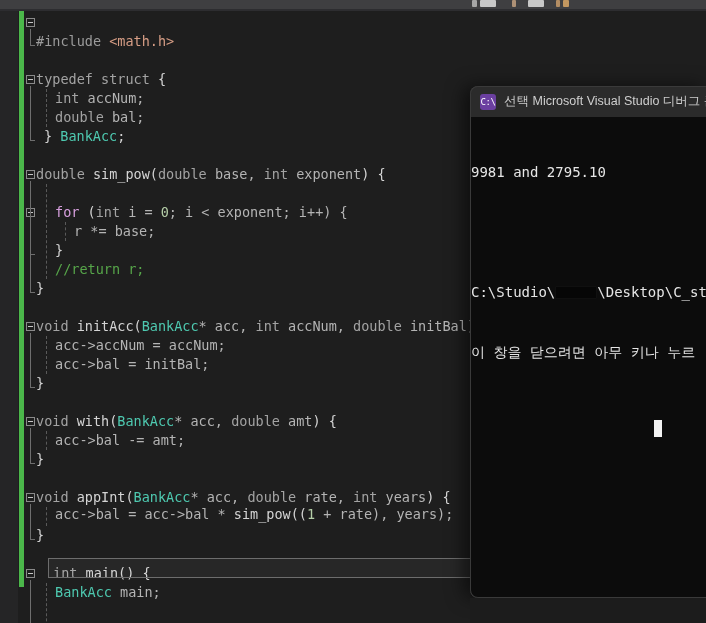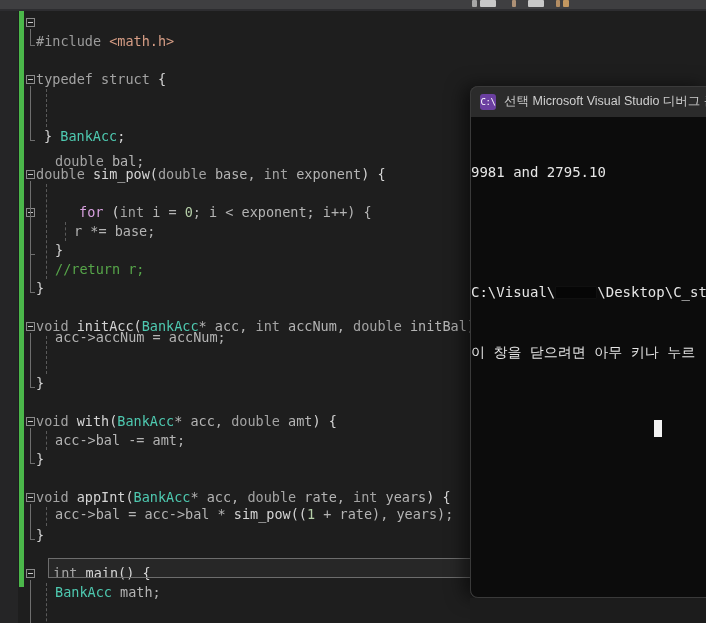--- a/index.html
+++ b/index.html
@@ -157,44 +157,46 @@
 <div id="toolbar-sep"></div>
 
 <div id="editor">
   <div id="margin-strip"></div>
   <div id="change-bar"></div>
   <div id="code-lines">
       <div class="cline" style="top: 2px;"><div class="fold-box"></div></div>
       <div class="cline" style="top: 21px;"><span class="txt" style="padding-left: 0px;"><span class="pre">#include </span><span class="str">&lt;math.h&gt;</span></span></div>
       <div class="cline" style="top: 40px;"><span class="txt" style="padding-left: 0px;"></span></div>
       <div class="cline" style="top: 59px;"><div class="fold-box"></div><span class="txt" style="padding-left: 0px;"><span class="kw">typedef</span><span class="plain"> </span><span class="kw">struct</span><span class="punc"> {</span></span></div>
-      <div class="cline" style="top: 97px;"><span class="txt" style="padding-left: 19px; margin-top: 44px;"><span class="kw">double</span><span class="plain"> bal;</span></span></div>
+      <div class="cline" style="top: 78px;"><span class="txt" style="padding-left: 19px;"><span class="kw">int</span><span class="plain"> accNum;</span></span></div>
+      <div class="cline" style="top: 97px;"><span class="txt" style="padding-left: 19px;"><span class="kw">double</span><span class="plain"> bal;</span></span></div>
       <div class="cline" style="top: 116px; margin-left: 8px;"><span class="txt" style="padding-left: 0px;"><span class="punc">} </span><span class="typ">BankAcc</span><span class="punc">;</span></span></div>
       <div class="cline" style="top: 135px;"><span class="txt" style="padding-left: 0px;"></span></div>
       <div class="cline" style="top: 154px;"><div class="fold-box"></div><span class="txt" style="padding-left: 0px;"><span class="kw">double</span><span class="plain"> </span><span class="fn">sim_pow</span><span class="punc">(</span><span class="kw">double</span><span class="plain"> base, </span><span class="kw">int</span><span class="plain"> exponent</span><span class="punc">) {</span></span></div>
-      <div class="cline" style="top: 192px;"><div class="fold-box"></div><span class="txt" style="padding-left: 19px; margin-left: 24px;"><span class="ctl">for</span><span class="punc"> (</span><span class="kw">int</span><span class="plain"> i = </span><span class="num">0</span><span class="plain">; i &lt; exponent; i++) {</span></span></div>
+      <div class="cline" style="top: 192px;"><div class="fold-box"></div><span class="txt" style="padding-left: 19px;"><span class="ctl">for</span><span class="punc"> (</span><span class="kw">int</span><span class="plain"> i = </span><span class="num">0</span><span class="plain">; i &lt; exponent; i++) {</span></span></div>
       <div class="cline" style="top: 211px;"><span class="txt" style="padding-left: 38px;"><span class="plain">r *= base;</span></span></div>
       <div class="cline" style="top: 230px;"><span class="txt" style="padding-left: 19px;"><span class="punc">}</span></span></div>
       <div class="cline" style="top: 249px;"><span class="txt" style="padding-left: 19px;"><span class="cmt">//return r;</span></span></div>
       <div class="cline" style="top: 268px;"><span class="txt" style="padding-left: 0px;"><span class="punc">}</span></span></div>
       <div class="cline" style="top: 287px;"><span class="txt" style="padding-left: 0px;"></span></div>
       <div class="cline" style="top: 306px;"><div class="fold-box"></div><span class="txt" style="padding-left: 0px;"><span class="kw">void</span><span class="plain"> </span><span class="fn">initAcc</span><span class="punc">(</span><span class="typ">BankAcc</span><span class="plain">* acc, </span><span class="kw">int</span><span class="plain"> accNum, </span><span class="kw">double</span><span class="plain"> initBal</span><span class="punc">) {</span></span></div>
-      <div class="cline" style="top: 317px;"><span class="txt" style="padding-left: 19px;"><span class="plain">acc-&gt;accNum = accNum;</span></span></div>
+      <div class="cline" style="top: 325px;"><span class="txt" style="padding-left: 19px;"><span class="plain">acc-&gt;accNum = accNum;</span></span></div>
+      <div class="cline" style="top: 344px;"><span class="txt" style="padding-left: 19px;"><span class="plain">acc-&gt;bal = initBal;</span></span></div>
       <div class="cline" style="top: 363px;"><span class="txt" style="padding-left: 0px;"><span class="punc">}</span></span></div>
       <div class="cline" style="top: 382px;"><span class="txt" style="padding-left: 0px;"></span></div>
       <div class="cline" style="top: 401px;"><div class="fold-box"></div><span class="txt" style="padding-left: 0px;"><span class="kw">void</span><span class="plain"> </span><span class="fn">with</span><span class="punc">(</span><span class="typ">BankAcc</span><span class="plain">* acc, </span><span class="kw">double</span><span class="plain"> amt</span><span class="punc">) {</span></span></div>
       <div class="cline" style="top: 420px;"><span class="txt" style="padding-left: 19px;"><span class="plain">acc-&gt;bal -= amt;</span></span></div>
       <div class="cline" style="top: 439px;"><span class="txt" style="padding-left: 0px;"><span class="punc">}</span></span></div>
       <div class="cline" style="top: 458px;"><span class="txt" style="padding-left: 0px;"></span></div>
       <div class="cline" style="top: 477px;"><div class="fold-box"></div><span class="txt" style="padding-left: 0px;"><span class="kw">void</span><span class="plain"> </span><span class="fn">appInt</span><span class="punc">(</span><span class="typ">BankAcc</span><span class="plain">* acc, </span><span class="kw">double</span><span class="plain"> rate, </span><span class="kw">int</span><span class="plain"> years</span><span class="punc">) {</span></span></div>
       <div class="cline" style="top: 494px; padding-left: 34px;"><span class="txt" style="padding-left: 19px;"><span class="plain">acc-&gt;bal = acc-&gt;bal * </span><span class="fn">sim_pow</span><span class="punc">((</span><span class="num">1</span><span class="plain"> + rate), years);</span></span></div>
       <div class="cline" style="top: 515px;"><span class="txt" style="padding-left: 0px;"><span class="punc">}</span></span></div>
       <div class="cline" style="top: 534px;"><span class="txt" style="padding-left: 0px;"></span></div>
       <div class="cline" style="top: 553px;"><div class="fold-box"></div><span class="txt" style="padding-left: 17px;"><span class="kw">int</span><span class="plain"> </span><span class="fn">main</span><span class="punc">() {</span></span></div>
-      <div class="cline" style="top: 572px;"><span class="txt" style="padding-left: 19px;"><span class="typ">BankAcc</span><span class="plain"> math;</span></span></div>
+      <div class="cline" style="top: 572px;"><span class="txt" style="padding-left: 19px;"><span class="typ">BankAcc</span><span class="plain"> main;</span></span></div>
       <div class="cline" style="top: 610px;"><span class="txt" style="padding-left: 19px;"><span class="fn">with</span><span class="plain">(&amp;myAcc, </span><span class="num">100.0</span><span class="punc">);</span></span></div>
       <div class="fold-line" style="top: 18px; height: 16px;"></div>
       <div class="fold-foot" style="top: 34px;"></div>
       <div class="fold-line" style="top: 75px; height: 54px;"></div>
       <div class="fold-foot" style="top: 129px;"></div>
       <div class="fold-line" style="top: 208px; height: 35px;"></div>
       <div class="fold-foot" style="top: 243px;"></div>
       <div class="fold-line" style="top: 170px; height: 111px;"></div>
       <div class="fold-foot" style="top: 281px;"></div>
       <div class="fold-line" style="top: 322px; height: 54px;"></div>
@@ -216,19 +218,19 @@
 </div>
 
 <div id="console-window">
   <div id="console-titlebar">
     <div id="console-icon">C:\</div>
     <div id="console-title">선택 Microsoft Visual Studio 디버그 콘솔</div>
   </div>
   <div id="console-body">
     <div class="crow">9981 and 2795.10</div>
     <div class="crow"> </div>
-    <div class="crow"><span>C:\Visual\</span><span class="redact-bar"></span><span>\Desktop\C_study</span></div>
+    <div class="crow"><span>C:\Studio\</span><span class="redact-bar"></span><span>\Desktop\C_study</span></div>
     <div class="crow">이 창을 닫으려면 아무 키나 누르</div>
   </div>
   <div id="console-cursor"></div>
 </div>
 <div id="console-outline"></div>
 <div id="bg-right"></div>
 
 </body></html>

